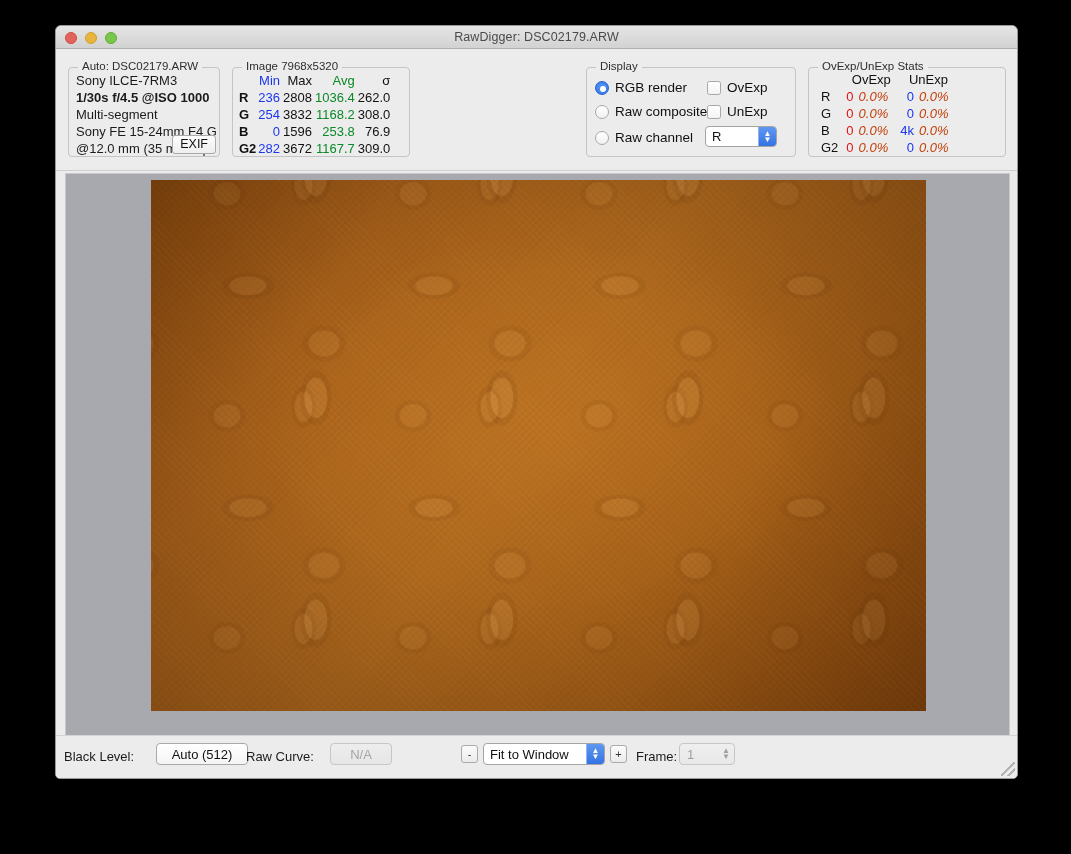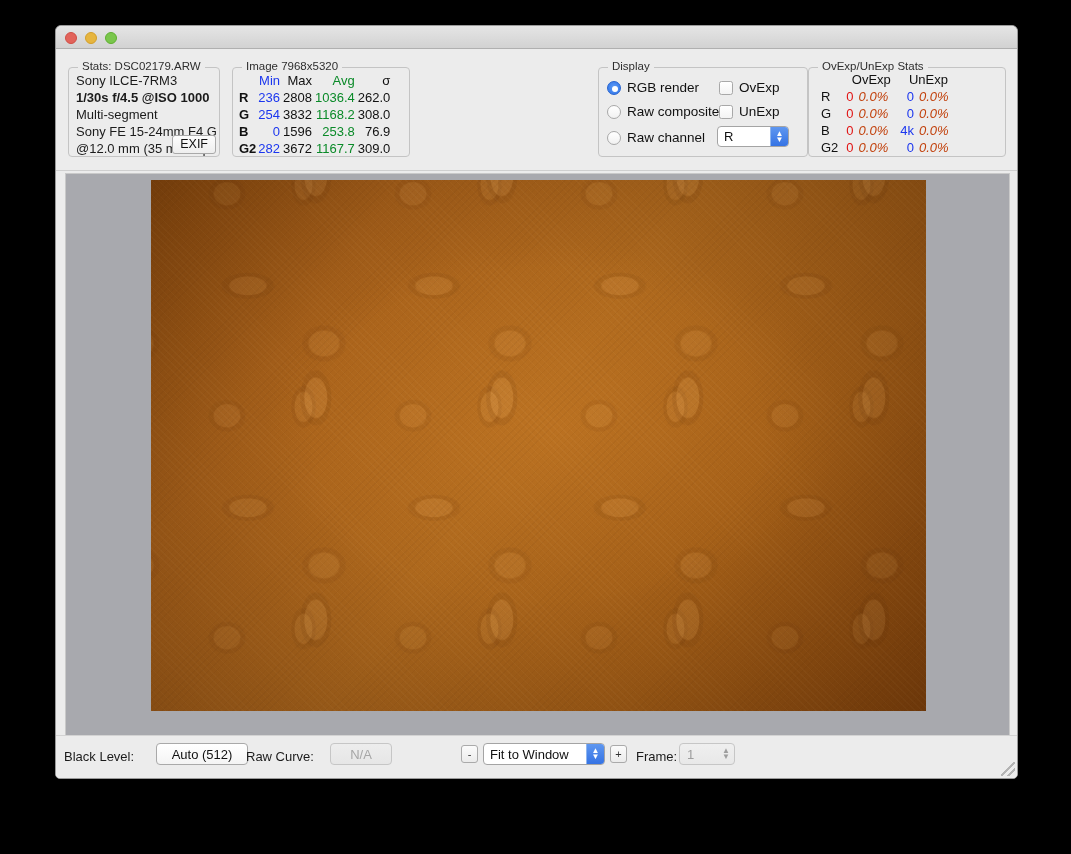--- a/index.html
+++ b/index.html
@@ -119,21 +119,21 @@
   
   #box-pixel { left: 400px; top: 18px; width: 118px; height: 90px; }
   #px-table {
     position: absolute; left: 10px; top: 6px;
     border-collapse: collapse; font-size: 13px;
   }
   #px-table td { line-height: 18px; white-space: nowrap; color: #111; }
   #px-table td.lbl { padding-right: 14px; }
 
   
-  #box-display { left: 530px; top: 18px; width: 210px; height: 90px; margin-left: 12px; }
+  #box-display { left: 530px; top: 18px; width: 210px; height: 90px; }
   .radio-row, .check-row {
     position: absolute; display: flex; align-items: center;
     font-size: 13.5px; color: #111; white-space: nowrap;
   }
   .radio {
     width: 14px; height: 14px; border-radius: 50%;
     background: linear-gradient(#ffffff,#f1f1f1);
     border: 1px solid #a8a8a8; margin-right: 6px;
     flex: 0 0 auto; position: relative;
   }
@@ -306,26 +306,27 @@
 </head>
 <body>
 
 <div id="screen">
   <div id="window">
 
     <div id="titlebar">
       <div class="traffic tl-close"></div>
       <div class="traffic tl-min"></div>
       <div class="traffic tl-max"></div>
+      <div id="title-text">RawDigger: DSC02179.ARW</div>
     </div>
 
     <div id="toppanels">
 
       <div class="groupbox" id="box-file">
-        <div class="grouplabel">Stats: DSC02179.ARW</div>
+        <div class="grouplabel">Auto: DSC02179.ARW</div>
         <div id="file-lines">
           <div>Sony ILCE-7RM3</div>
           <div class="bold">1/30s f/4.5 @ISO 1000</div>
           <div>Multi-segment</div>
           <div>Sony FE 15-24mm F4 G</div>
           <div class="clipline">@12.0 mm (35 mm equiv.</div>
         </div>
         <div id="exif-btn">EXIF</div>
       </div>
 

